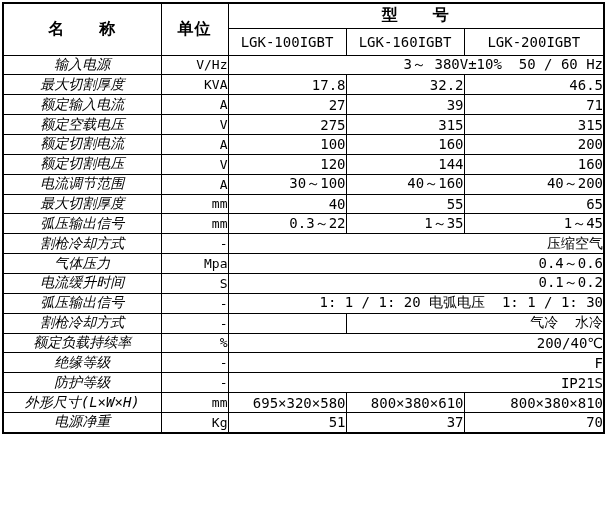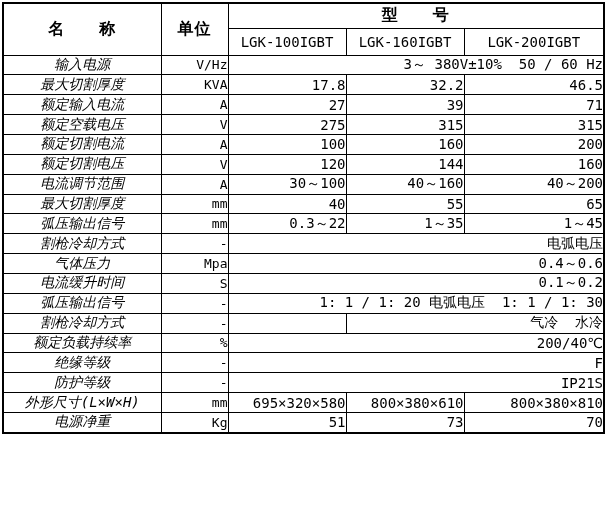--- a/index.html
+++ b/index.html
@@ -136,21 +136,21 @@
     <tr>
       <td class="lbl">弧压输出信号</td>
       <td class="unit">mm</td>
       <td class="val">0.3～22</td>
       <td class="val">1～35</td>
       <td class="val">1～45</td>
     </tr>
     <tr>
       <td class="lbl">割枪冷却方式</td>
       <td class="unit">-</td>
-      <td class="val" colspan="3">电弧电压</td>
+      <td class="val" colspan="3">压缩空气</td>
     </tr>
     <tr>
       <td class="lbl">气体压力</td>
       <td class="unit">Mpa</td>
       <td class="val" colspan="3">0.4～0.6</td>
     </tr>
     <tr>
       <td class="lbl">电流缓升时间</td>
       <td class="unit">S</td>
       <td class="val" colspan="3">0.1～0.2</td>
@@ -185,17 +185,17 @@
       <td class="lbl">外形尺寸(L×W×H)</td>
       <td class="unit">mm</td>
       <td class="val">695×320×580</td>
       <td class="val">800×380×610</td>
       <td class="val">800×380×810</td>
     </tr>
     <tr>
       <td class="lbl">电源净重</td>
       <td class="unit">Kg</td>
       <td class="val">51</td>
-      <td class="val">73</td>
+      <td class="val">37</td>
       <td class="val">70</td>
     </tr>
   </tbody>
 </table>
 
 </body></html>

